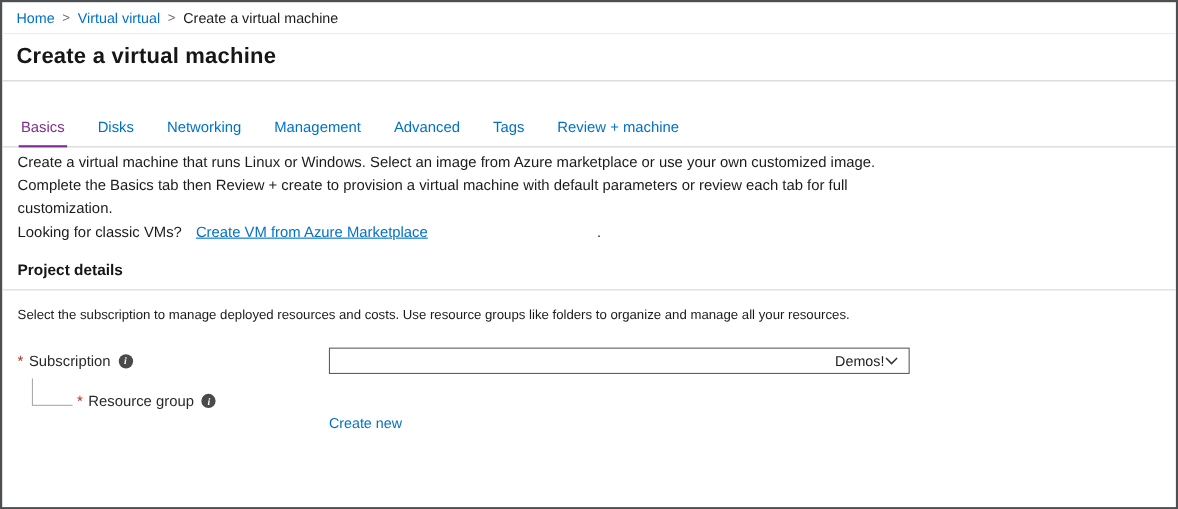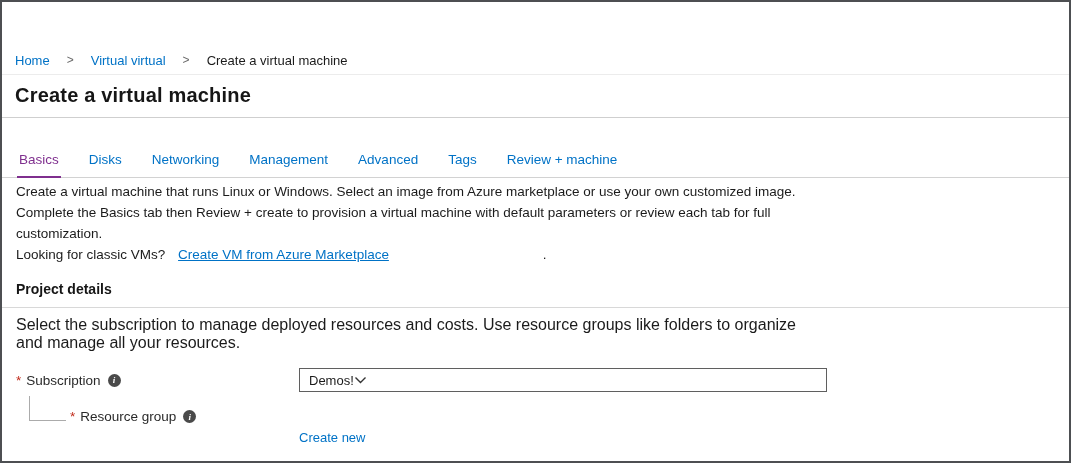--- a/index.html
+++ b/index.html
@@ -11,25 +11,24 @@
     -webkit-font-smoothing: antialiased;
   }
   .page {
     width: 1071px; height: 463px;
     border: 2px solid var(--page_border, #4d4f52);
     background: #fff;
     overflow: hidden;
   }
   
   .breadcrumb {
-    display: flex; align-items: center; gap: 17px;
+    display: flex; align-items: center; gap: 7px;
     height: 29px; padding: 0 13px;
     border-bottom: 1px solid #ececec;
     font-size: 13px;
-    margin-top: 44px;
   }
   .crumb-link { color: var(--link, #0072c6); cursor: pointer; }
   .crumb-sep { color: #6b6b6b; font-size: 12px; }
   .crumb-current { color: #1b1b1b; }
   
   .title-bar { padding: 9px 13px 10px; border-bottom: 1px solid #cfcfcf; }
   .page-title { margin: 0; font-size: 20px; font-weight: bold; color: #161616; letter-spacing: .2px; }
   
   .tabs {
     display: flex; gap: 26px;
@@ -47,40 +46,40 @@
   }
   
   .content { padding: 0 14px; }
   .intro { margin-top: 3px; font-size: 13.5px; line-height: 21px; max-width: 800px; color: #1b1b1b; }
   .intro p { margin: 0; }
   .inline-link { color: var(--link, #0072c6); cursor: pointer; text-decoration: underline; }
   .classic-link { margin-left: 9px; }
   .classic-suffix { margin-left: 150px; }
   .section-heading { margin: 16px 0 0; font-size: 14px; font-weight: bold; color: #161616; padding-bottom: 10px; }
   .divider { border-top: 1px solid #d8d8d8; height: 0; }
-  .section-desc { margin: 8px 0 16px; font-size: 16px; line-height: 18px; max-width: 800px; }
+  .section-desc { margin: 8px 0 16px; font-size: 12px; line-height: 28px; max-width: 800px; }
   
   .form { position: relative; margin-top: 14px; }
   .form-row { display: flex; align-items: center; }
   .form-row.row-gap { margin-top: 17px; }
   .label-col { width: 283px; display: flex; align-items: center; gap: 5px; font-size: 13.5px; color: #2a2a2a; }
   .label-col.indented { padding-left: 54px; }
   .req { color: var(--required, #c02b1b); font-size: 13.5px; }
   .info-icon {
     display: inline-flex; align-items: center; justify-content: center;
     width: 13px; height: 13px; border-radius: 50%;
     background: #4a4a4a; color: #fff;
     font-size: 9px; font-style: italic; font-weight: bold;
     font-family: "Liberation Serif", serif;
     cursor: pointer; margin-left: 2px;
   }
   .dropdown {
     width: 528px; height: 24px;
     border: 1px solid #5f5f5f; background: #fff;
-    display: flex; align-items: center; justify-content: flex-start;
+    display: flex; align-items: center; justify-content: flex-end;
     padding: 0 9px; font-size: 13px; color: #1b1b1b; cursor: pointer;
   }
   .chevron { display: inline-flex; }
   .tree-connector {
     position: absolute; left: 13px; top: 28px;
     width: 37px; height: 25px;
     border-left: 1px solid #ababab;
     border-bottom: 1px solid #ababab;
   }
   .create-new-row { margin-top: 4px; padding-left: 283px; }

